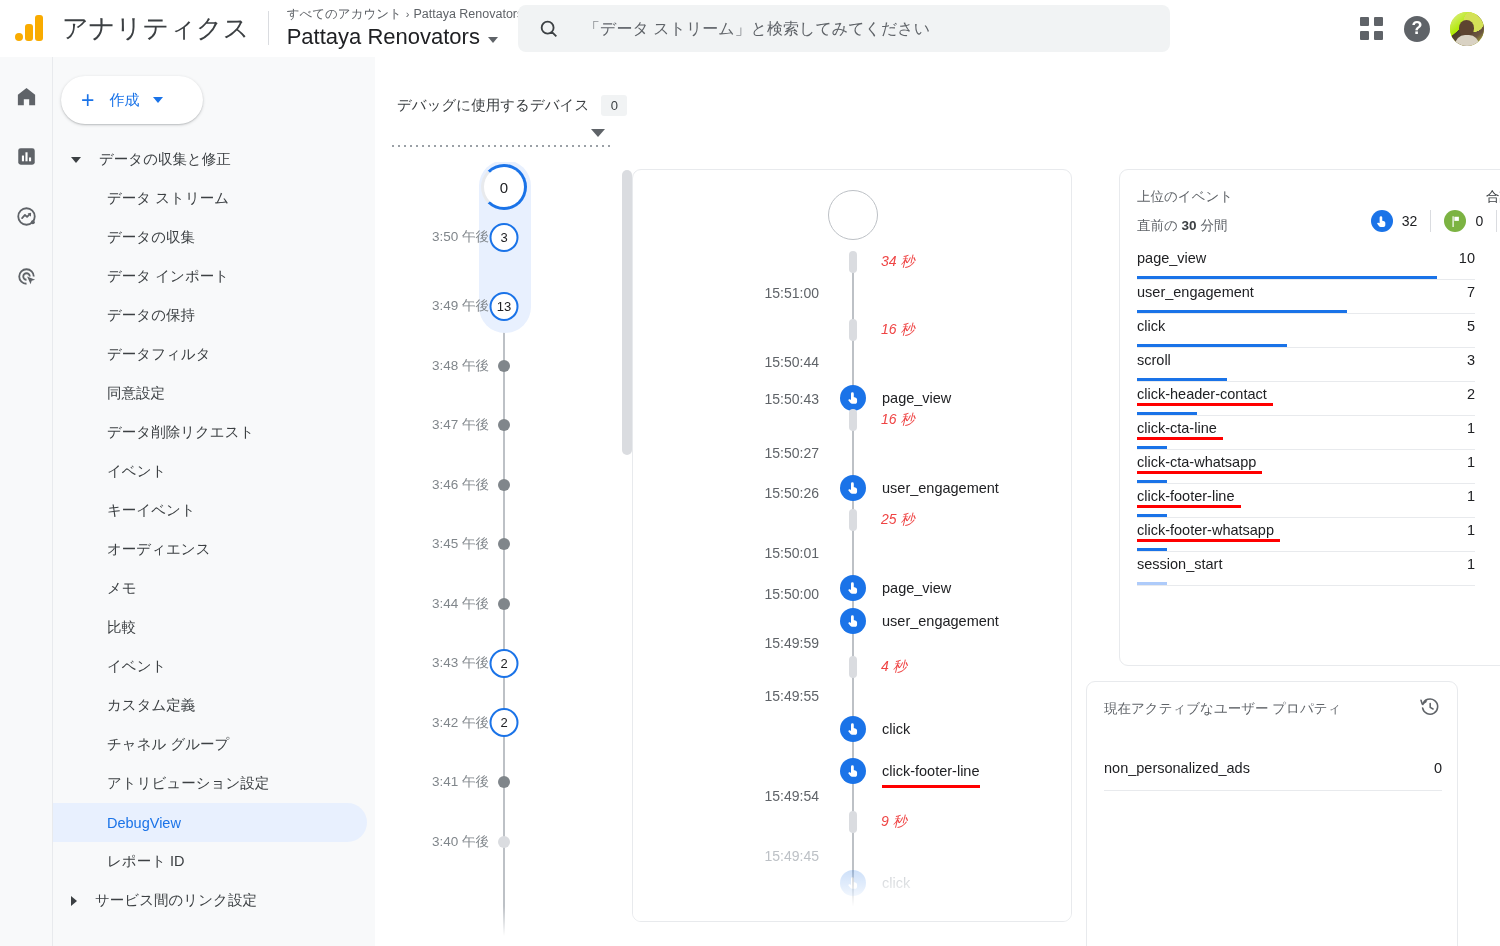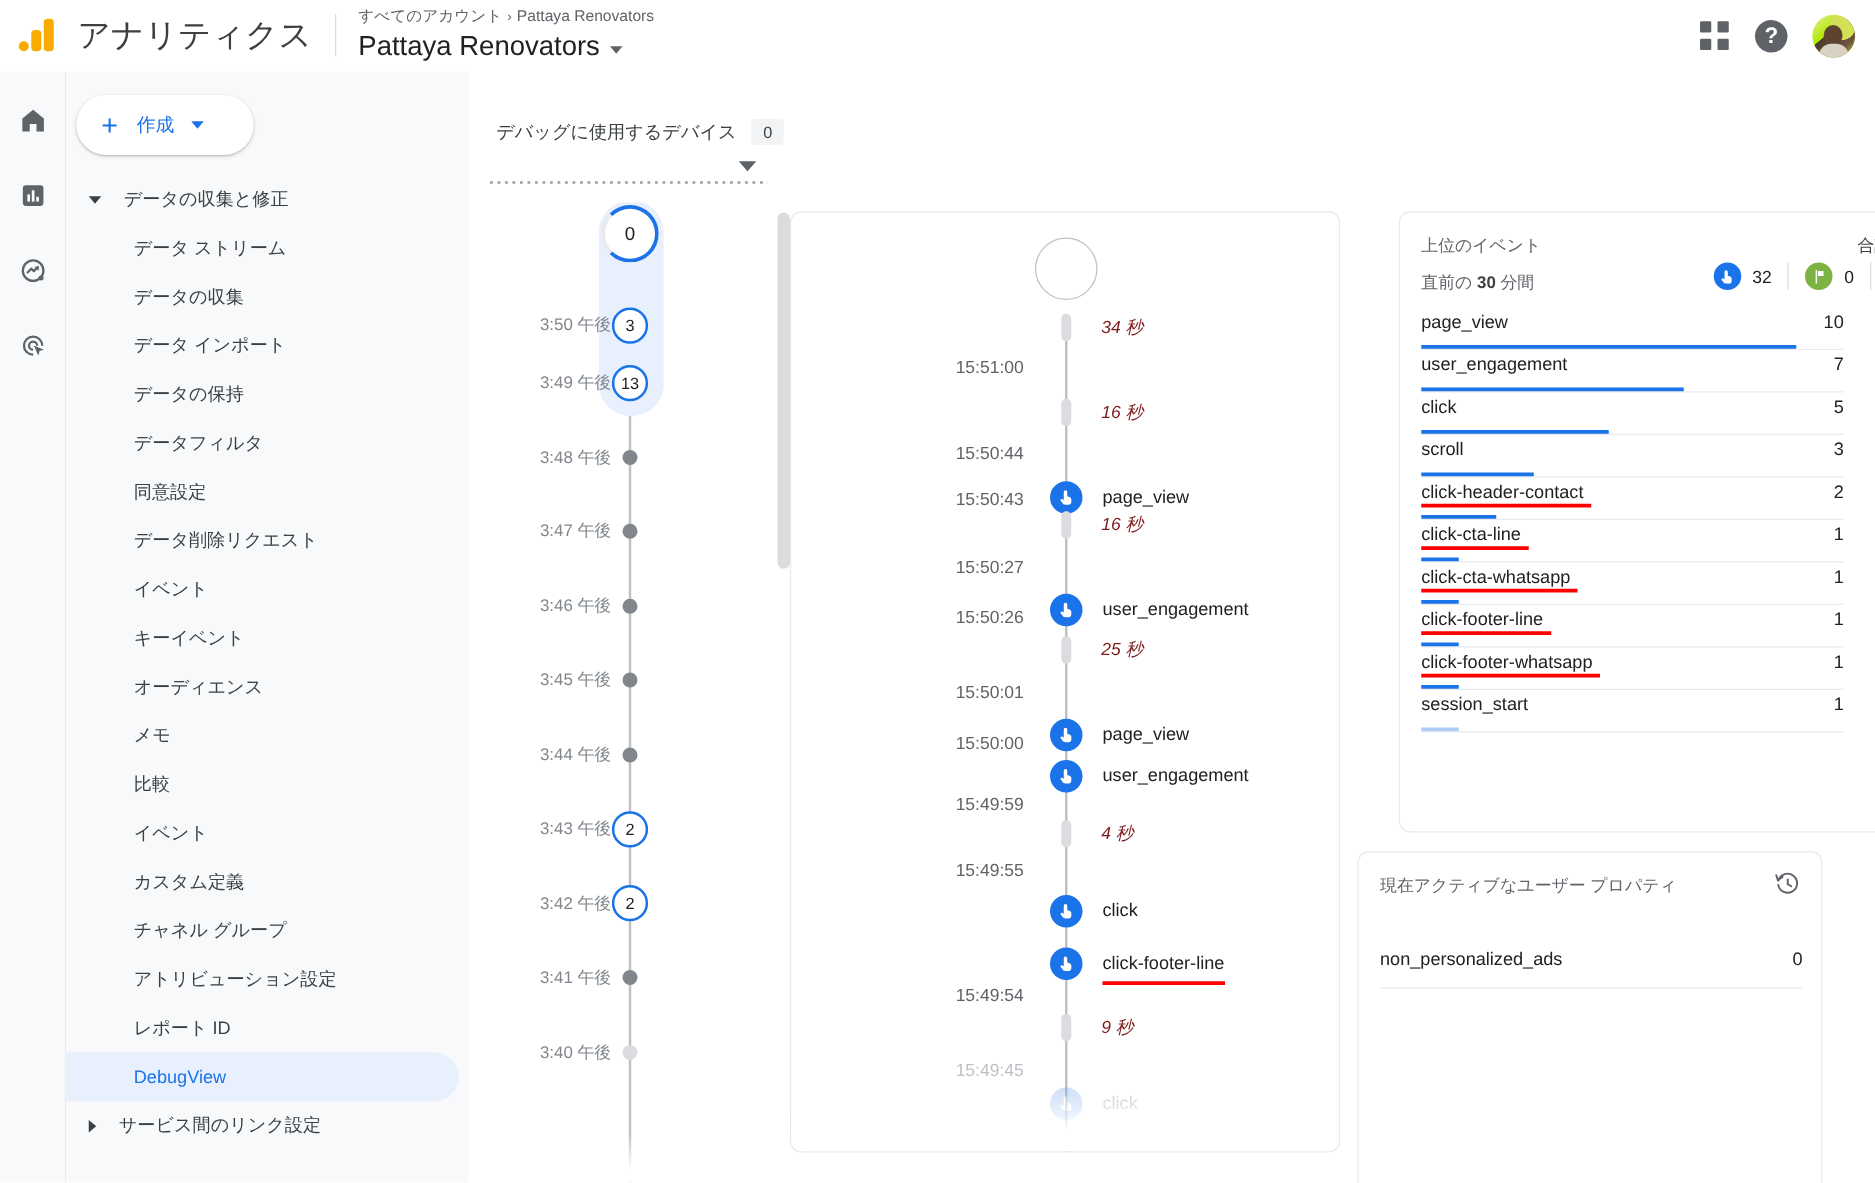--- a/index.html
+++ b/index.html
@@ -214,21 +214,21 @@
     background: #ffffff; border: 1px solid #bdc1c6;
   }
   .st-row { position: absolute; left: 0; width: 440px; height: 22px; }
   .st-time {
     position: absolute; left: 0; width: 186px; text-align: right;
     font-size: 14px; color: #5f6368; white-space: nowrap; line-height: 22px;
   }
   .st-time.faded { color: #bdc1c6; }
   .st-gap {
     position: absolute; left: 248px;
-    font-size: 14px; color: #7f1d1d; font-style: italic; white-space: nowrap; line-height: 22px;
+    font-size: 14px; color: #ef4444; font-style: italic; white-space: nowrap; line-height: 22px;
   }
   .st-pill {
     position: absolute; left: 216px;
     width: 8px; border-radius: 5px; background: #dadce0;
   }
   .st-ev-icon {
     position: absolute; left: 220px; transform: translateX(-50%);
     width: 26px; height: 26px; border-radius: 50%; background: #1a73e8;
     display: flex; align-items: center; justify-content: center;
   }
@@ -310,20 +310,26 @@
   <div class="acct-block">
     <div class="breadcrumb">
       <span>すべてのアカウント</span><span class="crumb-sep">›</span><span>Pattaya Renovators</span>
     </div>
     <div class="prop-row">
       <span class="prop-name">Pattaya Renovators</span>
       <span class="prop-caret"></span>
     </div>
   </div>
 
+  <div class="searchbar">
+    <svg class="mag" viewBox="0 0 24 24">
+      <path fill="none" stroke="#3c4043" stroke-width="2" d="M10.5 4a6.5 6.5 0 1 0 0 13 6.5 6.5 0 0 0 0-13zM15.3 15.3L20 20"></path>
+    </svg>
+    <input class="search-input" type="text" placeholder="「データ ストリーム」と検索してみてください" style="">
+  </div>
 
   <div class="topright">
     <div class="apps-grid">
       <i></i>
         <i></i>
         <i></i>
         <i></i>
     </div>
     <div class="help-btn">?</div>
     <div class="avatar">
@@ -417,25 +423,25 @@
       </div>
       <div class="nav-item">
         <span>カスタム定義</span>
       </div>
       <div class="nav-item">
         <span>チャネル グループ</span>
       </div>
       <div class="nav-item">
         <span>アトリビューション設定</span>
       </div>
-      <div class="nav-item">
-        <span>レポート ID</span>
-      </div>
       <div class="nav-item active">
         <span>DebugView</span>
+      </div>
+      <div class="nav-item">
+        <span>レポート ID</span>
       </div>
       <div class="nav-group">
         <span class="tri-right"></span>
         <span class="g-lbl">サービス間のリンク設定</span>
       </div>
     </div>
 </div>
 
 <div class="main">
 
@@ -449,21 +455,21 @@
 
     <div class="tl-panel">
       <div class="tl-spine"></div>
       <div id="tlHighlight" class="tl-highlight" style="top: -2px; height: 173px;"></div>
       <div id="tlRows">
           <div class="tl-row" style="top:10px">
             <span class="tl-node">
               <span class="tl-bubble big">0</span>
             </span>
           </div>
-          <div class="tl-row" style="top:83px">
+          <div class="tl-row" style="top:60px">
             <span class="tl-time">3:50 午後</span>
             <span class="tl-node">
               <span class="tl-bubble">3</span>
             </span>
           </div>
           <div class="tl-row" style="top:129px">
             <span class="tl-time">3:49 午後</span>
             <span class="tl-node">
               <span class="tl-bubble">13</span>
             </span>

